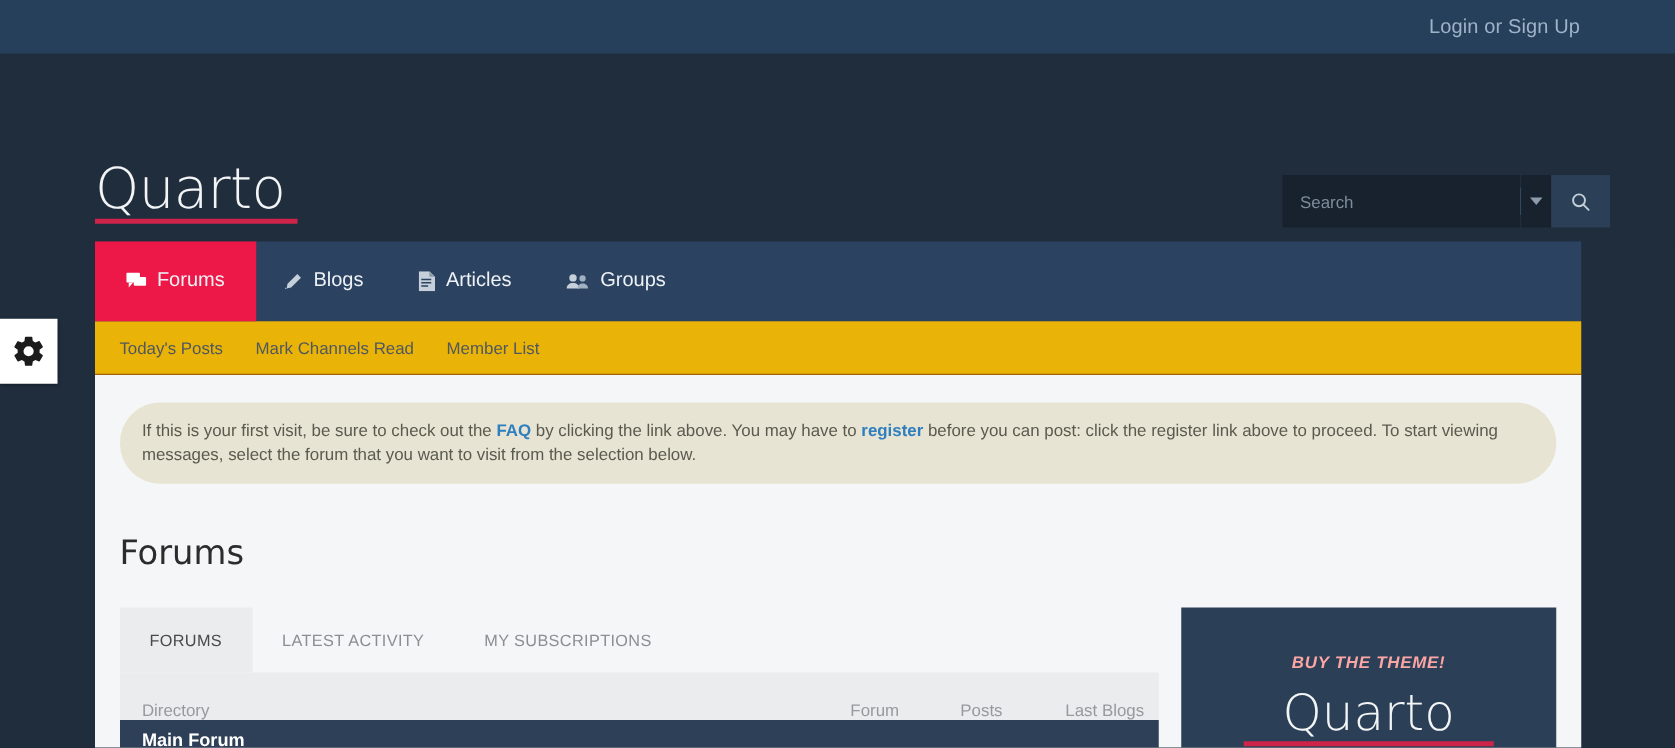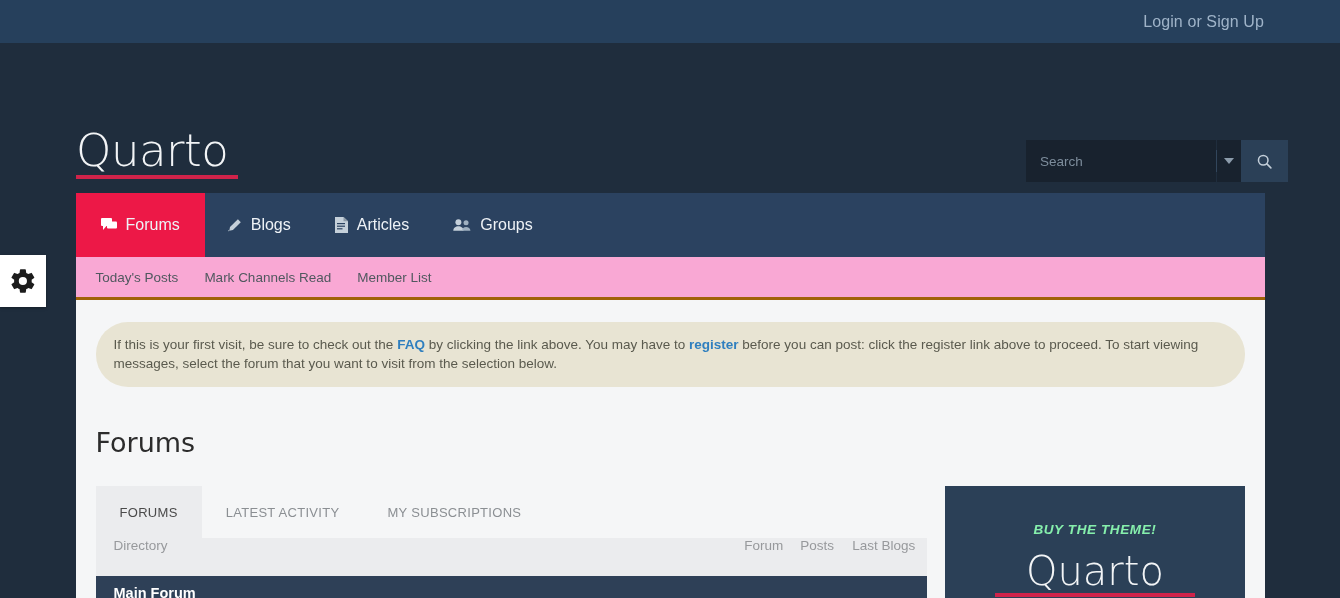--- a/index.html
+++ b/index.html
@@ -108,27 +108,27 @@
     padding: 0 22px;
     color: #eef2f6;
     font-size: 16px;
     cursor: pointer;
   }
   .nav-item.active { background: #ed1847; }
   .nav-item:first-child { padding: 0 25px 0 25px; }
 
   
   .subnav {
-    background: #f9a8d4;
+    background: #eab308;
     height: 43px;
     display: flex;
     align-items: center;
     padding-left: 20px;
     gap: 26px;
-    border-bottom: 3px solid #a16207;
+    border-bottom: 1px solid #a16207;
   }
   .subnav-item {
     color: #50585f;
     font-size: 13.5px;
     cursor: pointer;
   }
 
   
   .content {
     background: #f5f6f7;
@@ -180,24 +180,25 @@
   }
   .tab.active {
     background: #ebecee;
     color: #4a4a4a;
   }
 
   .table-head {
     background: #ebecee;
     height: 38px;
     display: flex;
-    align-items: flex-start;
+    align-items: flex-end;
     color: #97999c;
     font-size: 13.5px;
     padding-left: 18px;
+    gap: 32px;
   }
   .th-dir { flex: 1; }
   .th-topics { width: 56px; }
   .th-posts { width: 52px; }
   .th-last { width: 75px; }
 
   .forum-band {
     background: #2e4057;
     height: 34px;
     display: flex;
@@ -208,21 +209,21 @@
     font-weight: bold;
   }
 
   .ad {
     background: #2b4057;
     height: 123px;
     padding-top: 36px;
     text-align: center;
   }
   .ad-kicker {
-    color: #86efac;
+    color: #fca5a5;
     font-size: 13.5px;
     font-weight: bold;
     font-style: italic;
     letter-spacing: .6px;
   }
   .ad-logo {
     font-size: 40px;
     font-weight: 300;
     color: #f2f4f6;
     line-height: 1;

